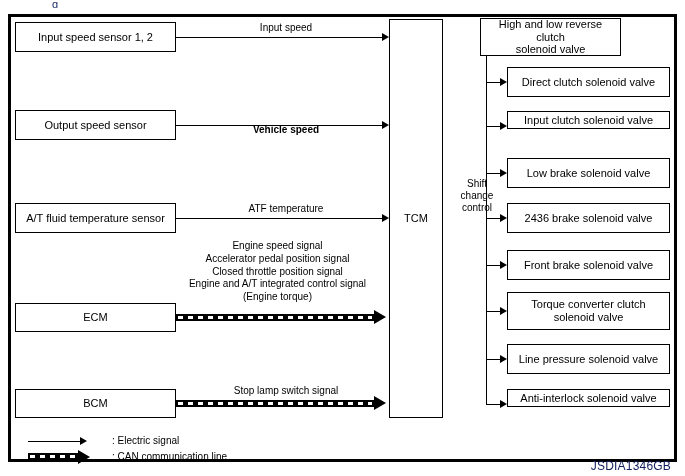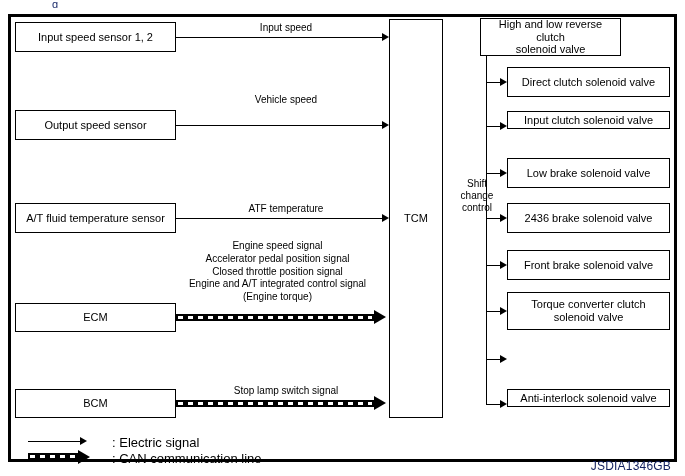--- a/index.html
+++ b/index.html
@@ -129,21 +129,21 @@
   .legend-row {
     position: absolute;
     font-size: 11px;
     color: #000;
     white-space: nowrap;
   }
   .legend-text {
     position: absolute;
     left: 84px;
     top: -1px;
-    font-size: 13px;
+    font-size: 10px;
   }
 
   
   #fig-id {
     position: absolute;
     right: 14px;
     bottom: 3px;
     font-size: 12px;
     letter-spacing: 0.2px;
     color: #11205e;
@@ -178,21 +178,21 @@
   <div class="box" style="left:15px; top:389px; width:161px; height:29px;">
     <span class="lbl">BCM</span>
   </div>
 
   <div class="hline" style="left:176px; top:37px; width:206px;"></div>
   <div class="arrow-head" style="left:382px; top:33px;"></div>
   <div class="sig-label" style="left:196px; top:22px; width:180px;">Input speed</div>
 
   <div class="hline" style="left:176px; top:125px; width:206px;"></div>
   <div class="arrow-head" style="left:382px; top:121px;"></div>
-  <div class="sig-label" style="left:196px; top:94px; width:180px;">Vehicle speed</div>
+  <div class="sig-label" style="left:196px; top:124px; width:180px;font-weight:bold;">Vehicle speed</div>
 
   <div class="hline" style="left:176px; top:218px; width:206px;"></div>
   <div class="arrow-head" style="left:382px; top:214px;"></div>
   <div class="sig-label" style="left:196px; top:203px; width:180px;">ATF temperature</div>
 
   <div class="canline" style="left:176px; top:314px; width:198px;"></div>
   <div class="can-head" style="left:374px; top:310px;"></div>
   <div class="sig-label" style="left:170px; top:240px; width:215px;">Engine speed signal<br>Accelerator pedal position signal<br>Closed throttle position signal<br>Engine and A/T integrated control signal<br>(Engine torque)</div>
 
   <div class="canline" style="left:176px; top:400px; width:198px;"></div>
@@ -244,20 +244,23 @@
   </div>
 
   <div class="hline" style="left:486px; top:311px; width:14px;"></div>
   <div class="arrow-head" style="left:500px; top:307px;"></div>
   <div class="box" style="left:507px; top:292px; width:163px; height:38px;">
     <span class="lbl">Torque converter clutch<br>solenoid valve</span>
   </div>
 
   <div class="hline" style="left:486px; top:359px; width:14px;"></div>
   <div class="arrow-head" style="left:500px; top:355px;"></div>
+  <div class="box" style="left:507px; top:344px; width:163px; height:30px;">
+    <span class="lbl">Line pressure solenoid valve</span>
+  </div>
 
   <div class="hline" style="left:486px; top:404px; width:14px;"></div>
   <div class="arrow-head" style="left:500px; top:400px;"></div>
   <div class="box" style="left:507px; top:389px; width:163px; height:18px;">
     <span class="lbl">Anti-interlock solenoid valve</span>
   </div>
 
   <div class="legend-row" style="left:28px; top:436px; width:260px; height:12px;">
     <div class="hline" style="left:0px; top:5px; width:52px;"></div>
     <div class="arrow-head" style="left:52px; top:1px;"></div>

